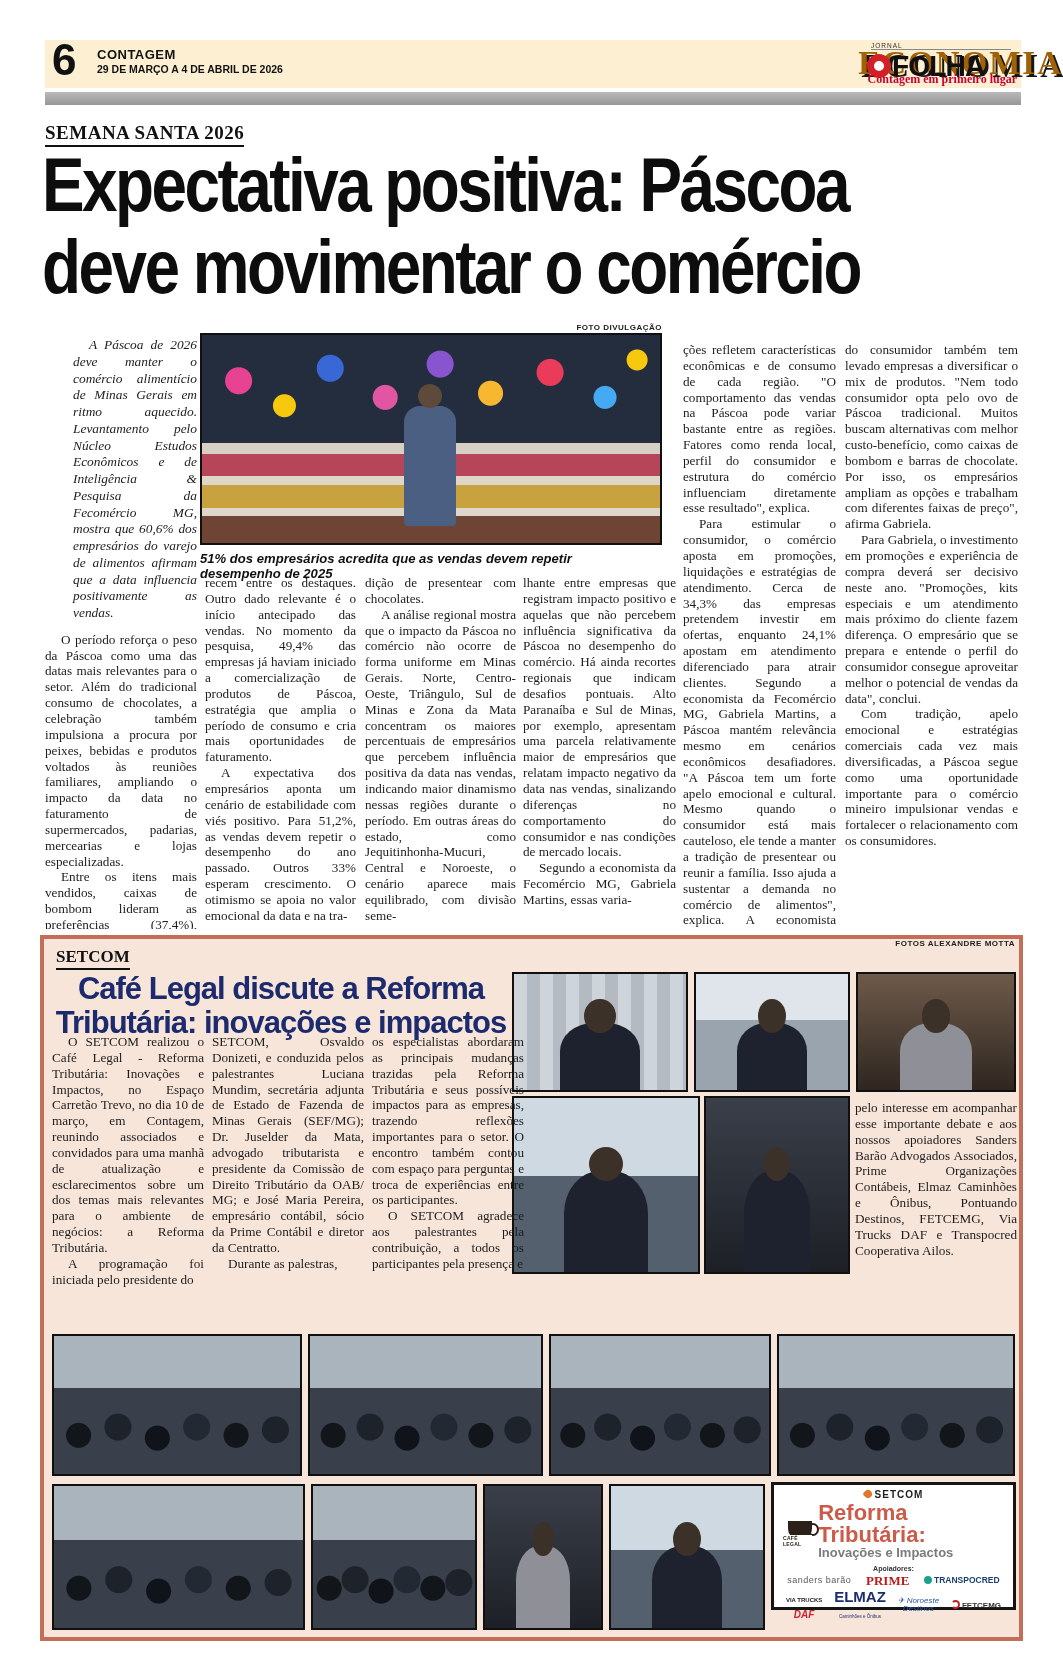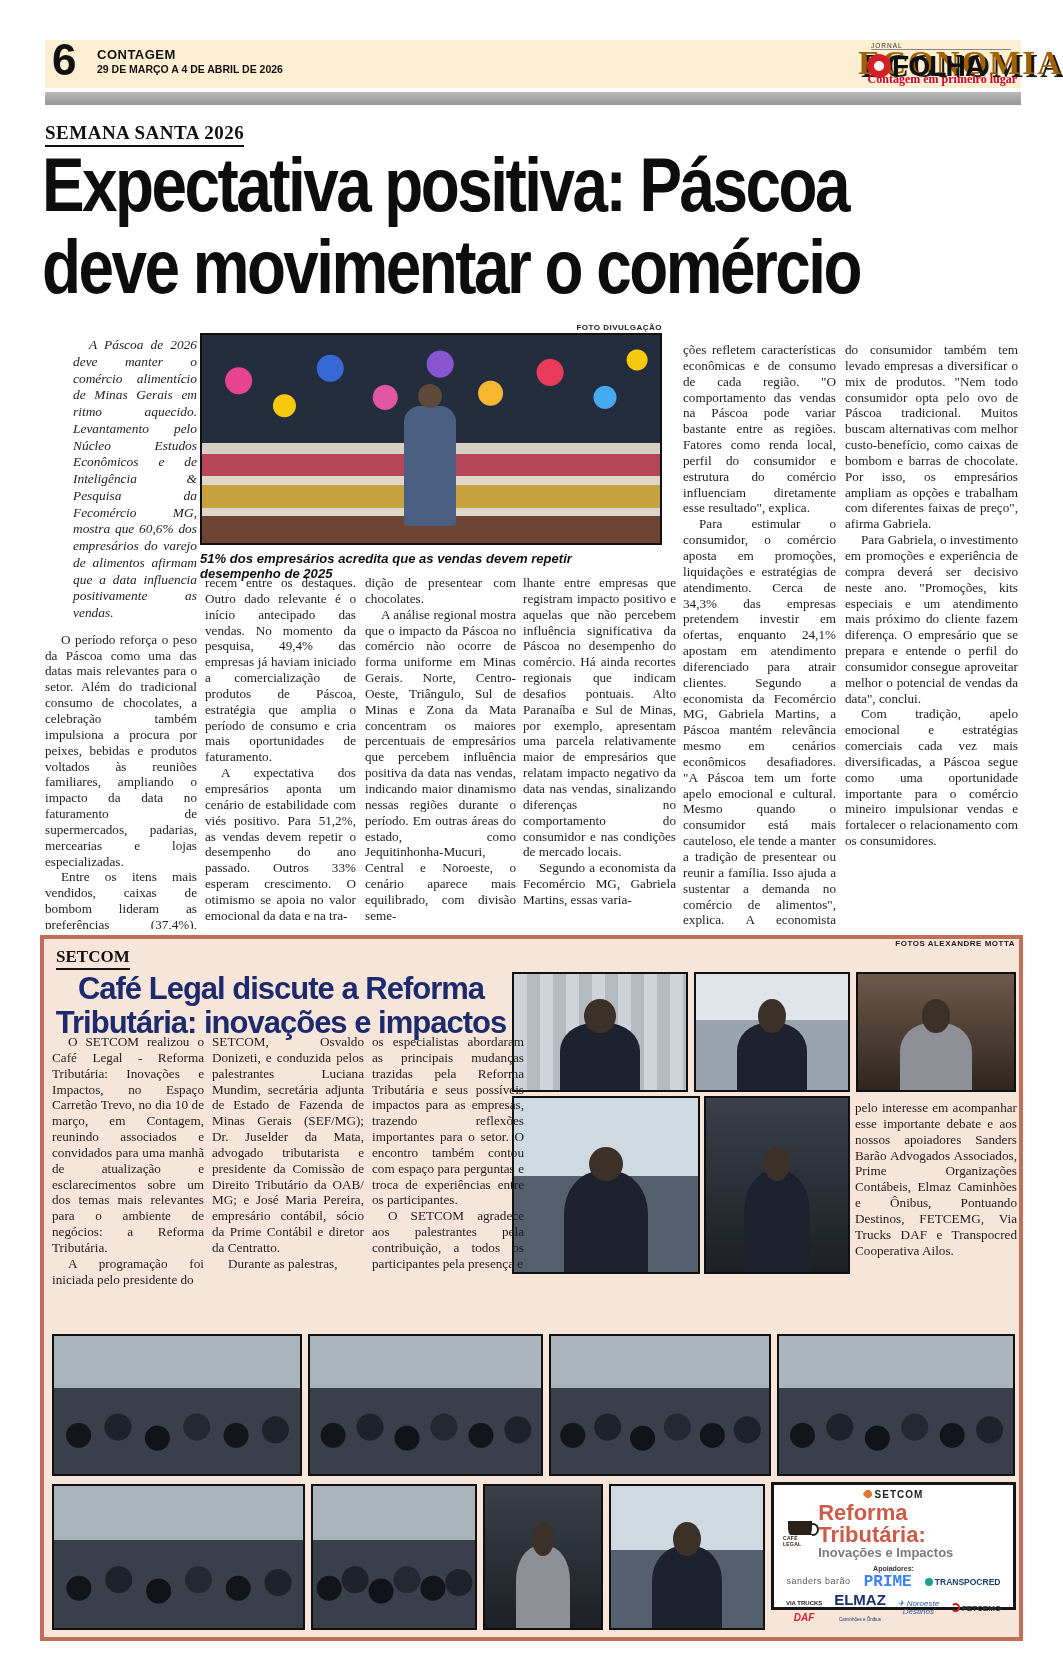--- a/index.html
+++ b/index.html
@@ -115,21 +115,21 @@
   .ad-mid { display:flex; align-items:center; margin-top:2px; }
   .cup { position:relative; width:26px; height:18px; background:#2b2118; border-radius:0 0 10px 10px; margin:0 6px 2px 8px; }
   .cup::before { content:""; position:absolute; right:-7px; top:2px; width:8px; height:9px; border:2.5px solid #2b2118; border-radius:50%; }
   .cup::after { content:"CAFÉ LEGAL"; position:absolute; left:-6px; bottom:-8px; font-size:5px; font-weight:bold; letter-spacing:.3px; color:#2b2118; background:#fff; padding:0 1px; }
   .ad-title { color:#cd5b49; font-weight:bold; font-size:22px; line-height:1; }
   .ad-sub { color:#7b7b7b; font-weight:bold; font-size:13px; line-height:1.15; }
   .ad-apoio { text-align:center; font-size:7px; font-weight:bold; color:#333; margin-top:4px; }
   .ad-row { display:flex; justify-content:space-around; align-items:center; margin-top:2px; }
   .sp { line-height:1; text-align:center; }
   .sp-sanders { font-size:9px; color:#5a5a5a; letter-spacing:.5px; }
-  .sp-prime { font-family:Liberation Mono, monospace; font-weight:bold; font-size:16px; color:#3b82f6; }
+  .sp-prime { font-family:Liberation Serif, serif; font-weight:bold; font-size:13px; color:#b91c1c; }
   .sp-transpo { font-size:8.5px; font-weight:bold; color:#1c3f6e; }
   .dot-teal { display:inline-block; width:8px; height:8px; border-radius:50%; background:#1fa08f; margin-right:2px; vertical-align:-1px; }
   .sp-via { font-size:6px; font-weight:bold; color:#222; }
   .sp-daf { font-size:10px; font-weight:900; font-style:italic; color:#d41f2c; }
   .sp-elmaz { font-size:15px; font-weight:900; color:#1b2e6b; }
   .sp-elmaz-sub { font-size:4.5px; color:#1b2e6b; }
   .sp-pont { font-size:8px; font-style:italic; color:#2b5aa6; }
   .sp-fet { font-size:8px; font-weight:800; color:#333; }
   .swirl { display:inline-block; width:9px; height:9px; border:2.5px solid #c22128; border-radius:50%; border-left-color:transparent; margin-right:2px; vertical-align:-1px; }
 </style>

